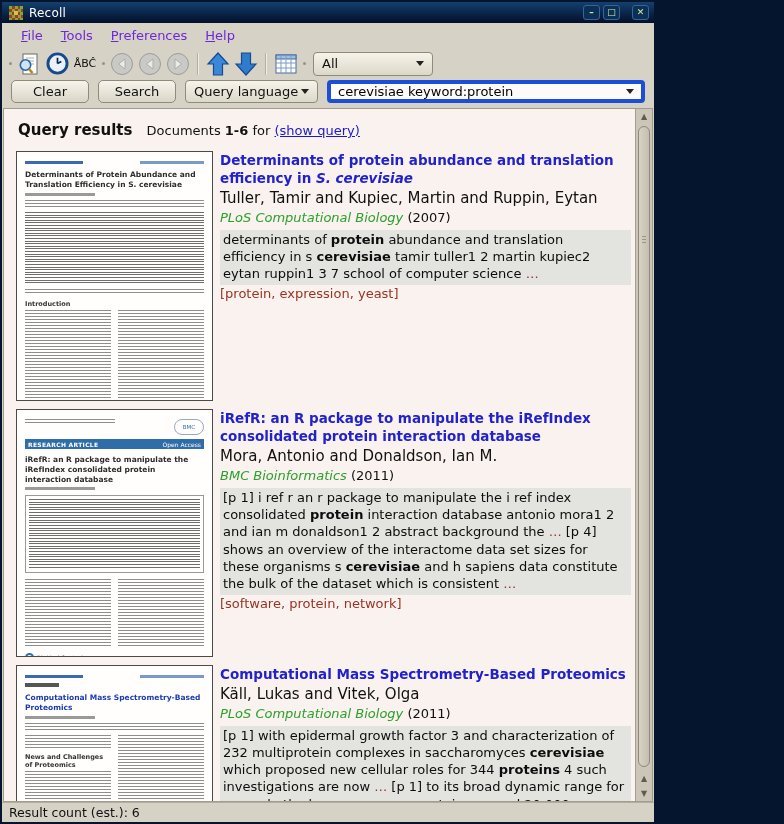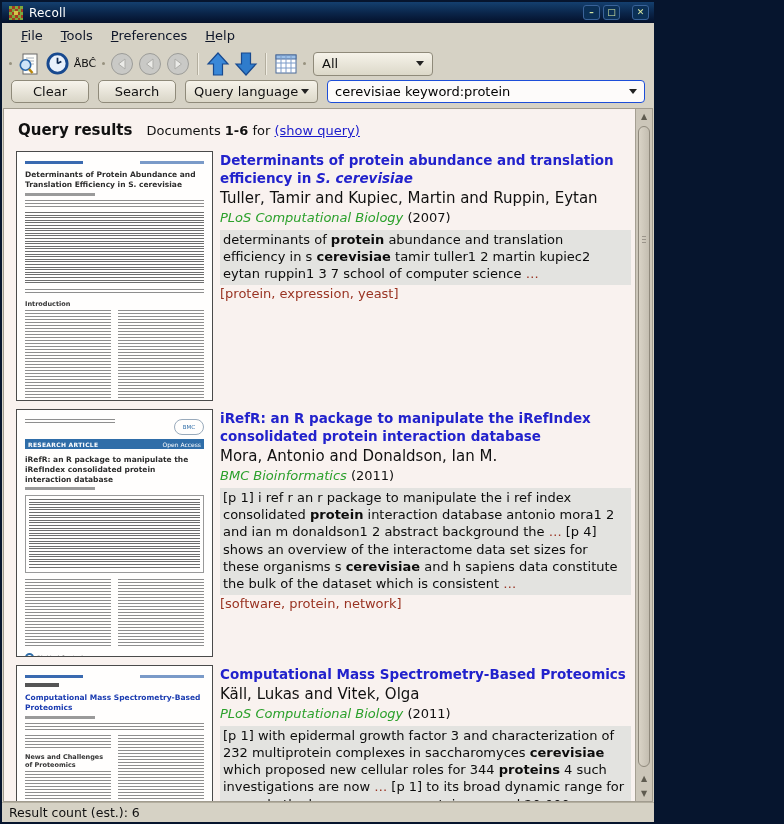--- a/index.html
+++ b/index.html
@@ -13,21 +13,21 @@
               display:flex; align-items:center; padding:0 5px; }
   .titlebar .app-icon { width:14px; height:14px; margin:0 6px 0 2px; flex:0 0 auto; }
   .titlebar .title { color:#ffffff; font-size:12px; flex:1; letter-spacing:0.2px; }
   .winbtn { width:17px; height:15px; margin-left:3px; background:#0b3056; border:1px solid #3a6399;
             border-radius:3px; color:#dcecA5; color:#dceca5; font-size:9px; line-height:13px;
             text-align:center; font-weight:bold; cursor:default; }
   .winbtn.close { margin-left:12px; }
 
   
   .menubar { height:24px; flex:0 0 24px; display:flex; align-items:center; padding-left:10px;
-             font-size:13px; color:#0f172a; }
+             font-size:13px; color:#6d28d9; }
   .menu-item { display:inline-block; padding:3px 9px; }
   .menu-item::first-letter { text-decoration:underline; }
 
   
   .toolbar { height:33px; flex:0 0 33px; display:flex; align-items:center; padding-left:4px; }
   .tbtn { width:28px; height:28px; display:flex; align-items:center; justify-content:center; }
   .sep-dot { width:3px; height:3px; border-radius:50%; background:#97927f; margin:0 3px; }
   .sep-line { width:0; height:22px; border-left:1px solid #b3ae9f; border-right:1px solid #f0ede3; margin:0 5px; }
   .abc-label { font-size:11px; color:#111; letter-spacing:0; }
   .combo { height:24px; display:flex; align-items:center; border:1px solid #8f8a7a; border-radius:4px;
@@ -35,21 +35,21 @@
   .combo .chevron { width:0; height:0; border-left:4px solid transparent; border-right:4px solid transparent;
                     border-top:5px solid #222; margin-left:auto; }
   .filter-combo { width:120px; margin-left:4px; }
 
   
   .searchrow { height:28px; flex:0 0 28px; display:flex; align-items:flex-start; padding:0 9px; gap:9px; }
   .pushbtn { width:78px; height:23px; border:1px solid #8f8a7a; border-radius:5px;
              background:linear-gradient(180deg,#f7f4ec,#d9d5c7); font-size:13px; color:#111;
              display:flex; align-items:center; justify-content:center; }
   .ql-combo { width:133px; height:23px; }
-  .search-combo { flex:1; height:23px; display:flex; align-items:center; border:1px solid #1d4ed8;
+  .search-combo { flex:1; height:23px; display:flex; align-items:center; border:4px solid #1d4ed8;
                   border-radius:4px; background:#fdfbfa; font-size:13px; color:#000; padding:0 7px; }
   .search-combo .chevron { width:0; height:0; border-left:4px solid transparent; border-right:4px solid transparent;
                            border-top:5px solid #222; margin-left:auto; }
 
   
   .results-frame { flex:1; display:flex; border:1px solid #a19c8f; margin:0 1px; background:#f9f2ef; overflow:hidden; }
   .results-view { flex:1; overflow:hidden; padding:0 2px 0 12px; }
   .results-header { padding:12px 0 4px 2px; font-size:13px; color:#111; }
   .results-header .qr { font-size:15px; font-weight:bold; margin-right:10px; }
   .results-header .bold { font-weight:bold; }

